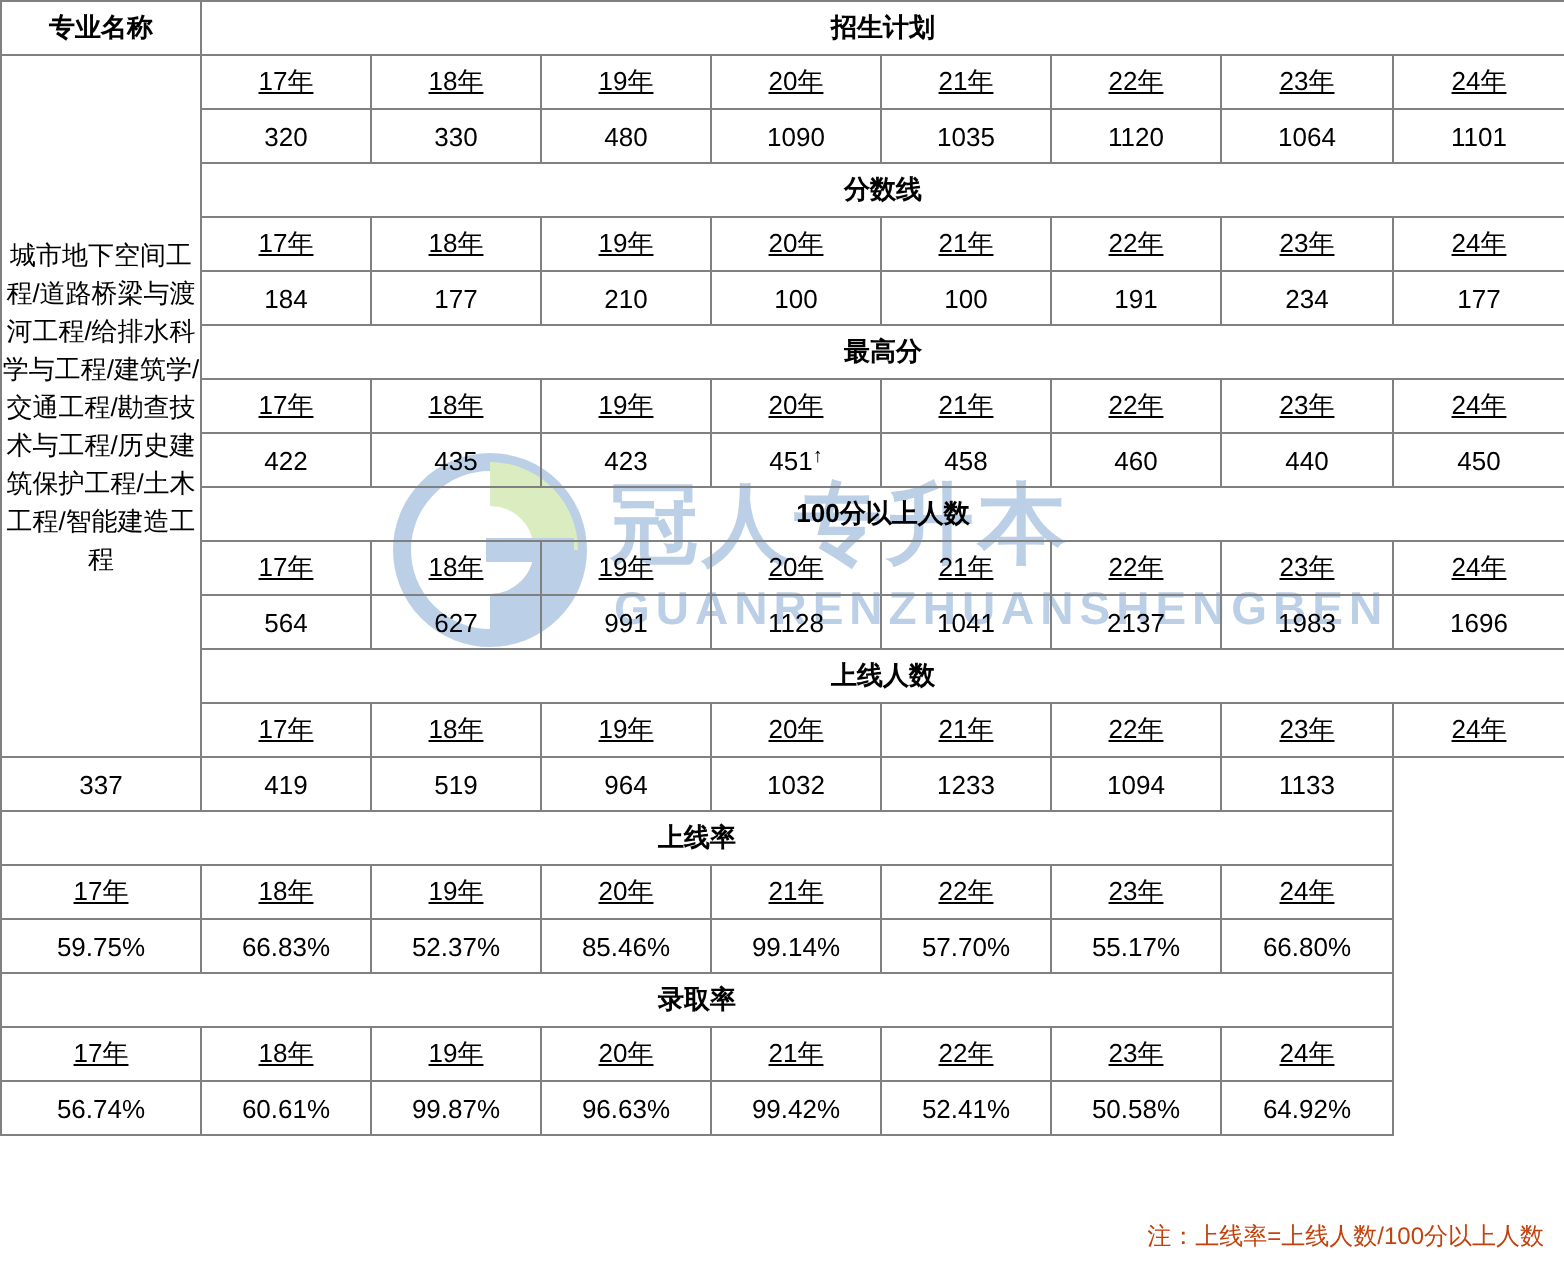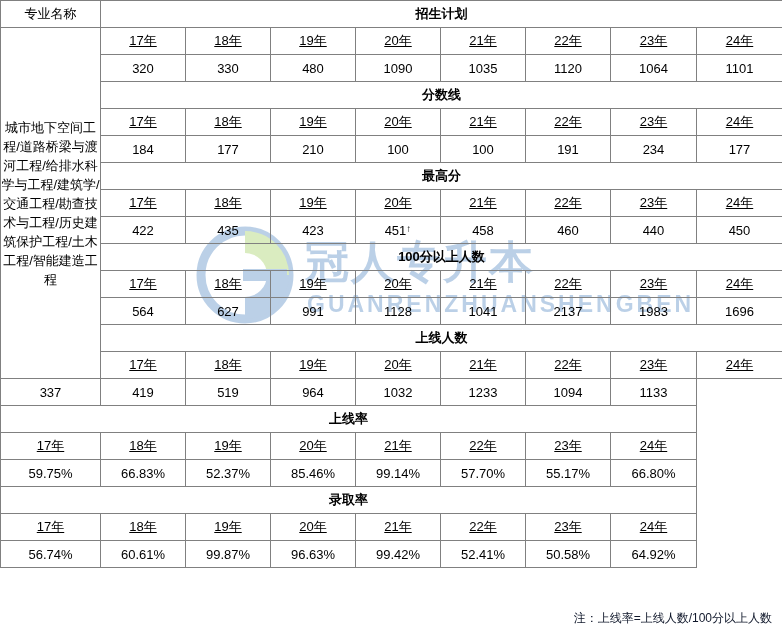--- a/index.html
+++ b/index.html
@@ -55,21 +55,21 @@
     background: #ffffff;
     font-size: 13px;
     line-height: 19px;
     text-align: center;
     padding: 0 4px;
     vertical-align: middle;
     margin-left: 28px;
   }
   td.namehead {
     background: #f6c9a0;
-    font-weight: normal;
+    font-weight: bold;
     font-size: 14px;
   }
   .watermark {
     position: absolute;
     left: 0;
     top: 0;
     width: 782px;
     height: 633px;
     z-index: 1;
     pointer-events: none;
@@ -109,21 +109,21 @@
     width: 100px;
     height: 100px;
   }
   .notes {
     position: absolute;
     right: 10px;
     bottom: 6px;
     text-align: right;
     font-size: 12px;
     line-height: 18px;
-    color: #0f172a;
+    color: #c2410c;
     z-index: 3;
   }
   .arrow {
     font-size: 10px;
     vertical-align: top;
     color: #000;
   }
 </style>
 </head>
 <body>

